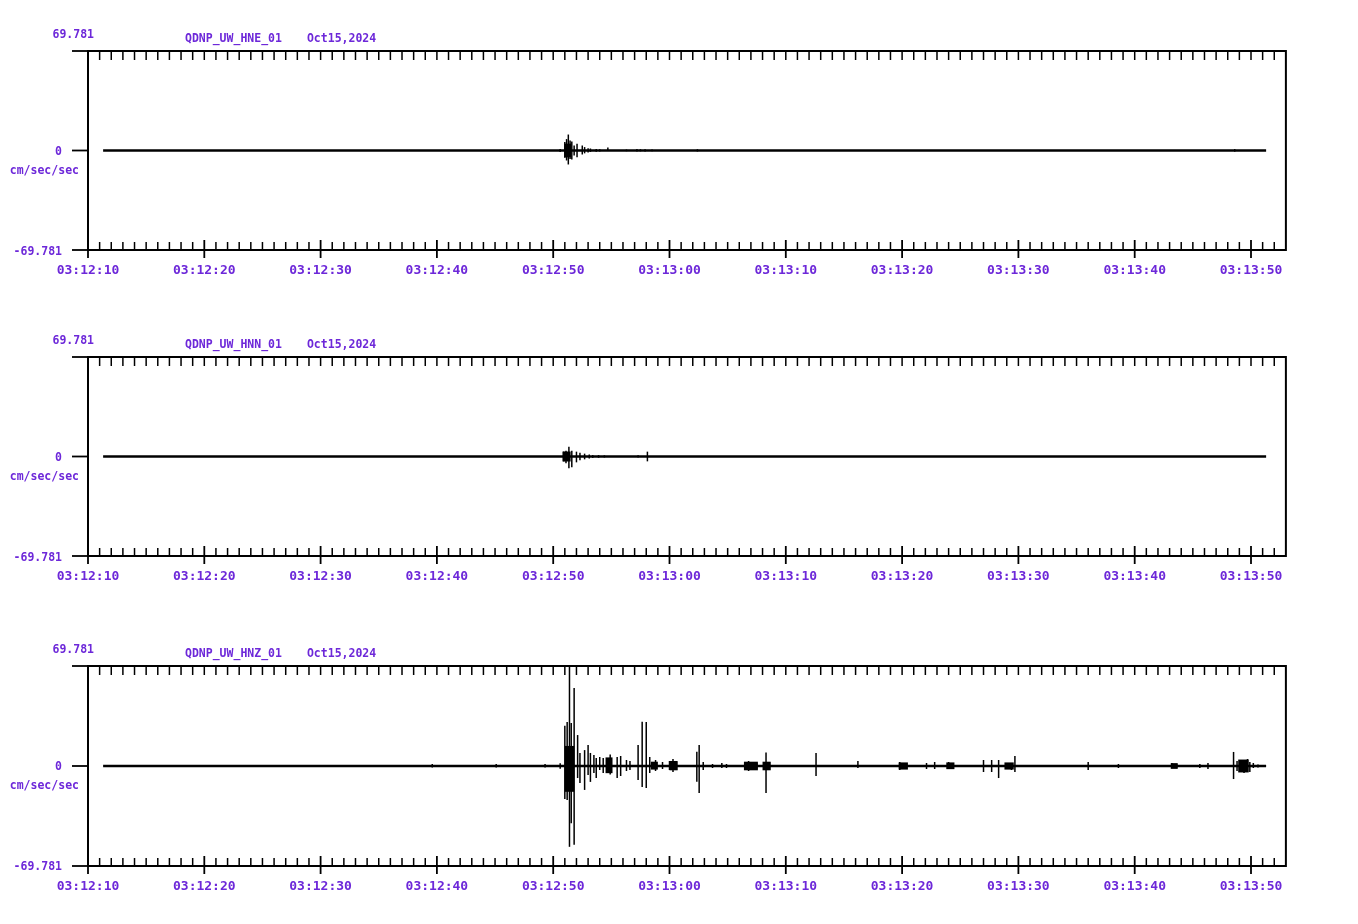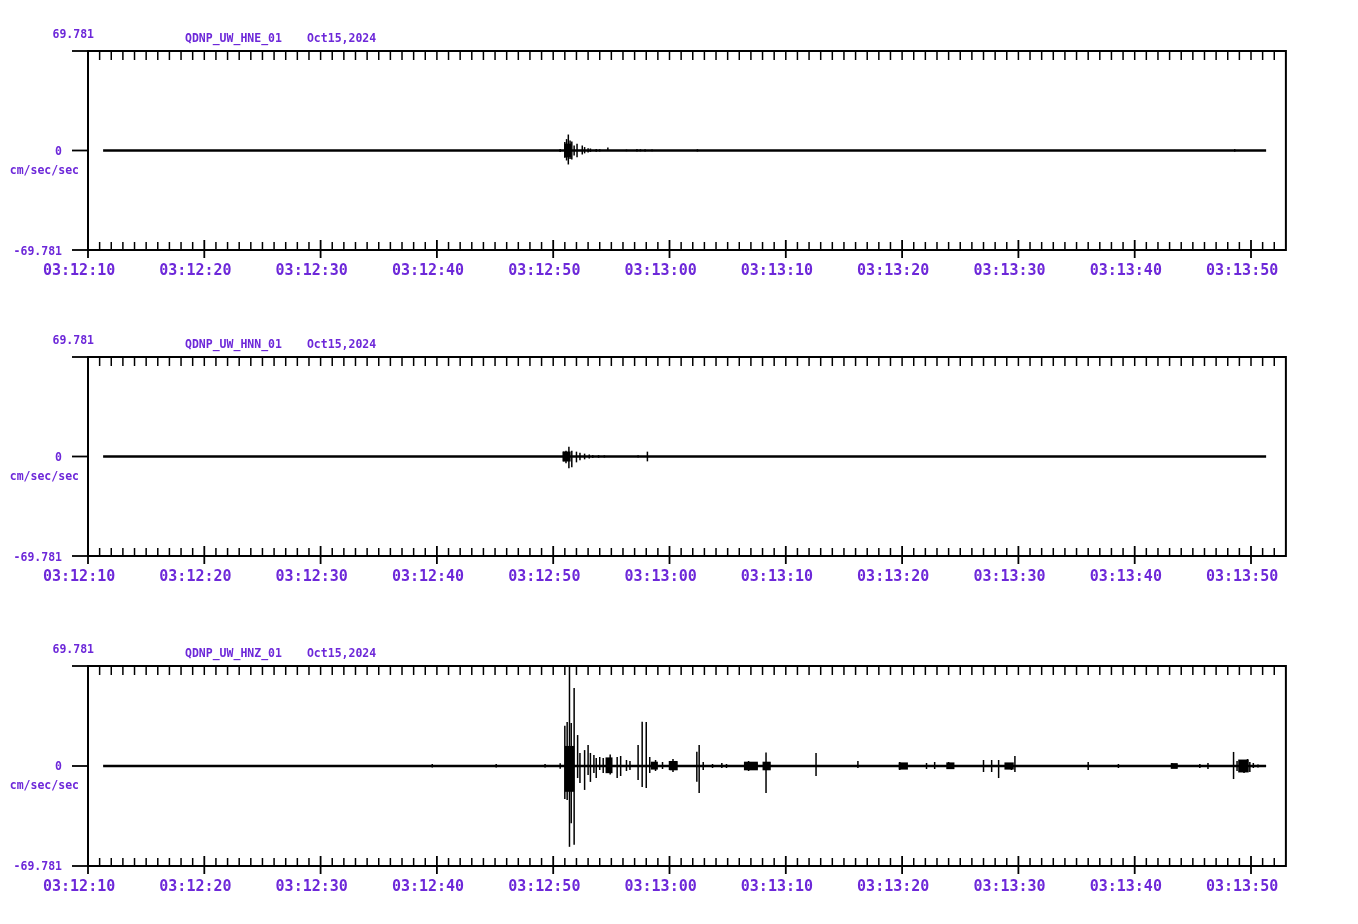--- a/index.html
+++ b/index.html
@@ -19,22 +19,22 @@
   .panel.p2{top:615px;}
   .txt{position:absolute;font-size:11.5px;line-height:14px;white-space:pre;}
   .title{left:185px;top:31px;}
   .title .date{margin-left:25px;}
   .ylab{width:62px;text-align:right;left:0;}
   .ymax{top:27px;padding-left:32px;}
   .unit{top:123px;width:79px;margin-top:40px;}
   .yzero{top:144px;}
   .ymin{top:244px;}
   .xlabels{position:absolute;left:0;top:0;width:1358px;height:306px;}
-  .xlab{position:absolute;width:90px;margin-left:-45px;
-        font-size:15px;line-height:14px;white-space:pre;}
+  .xlab{position:absolute;width:90px;margin-left:-45px;text-align:center;
+        font-size:13px;line-height:14px;white-space:pre;}
 </style>
 </head>
 <body>
 
 <div class="screen">
 
   <svg class="canvas" id="wave-canvas" viewBox="0 0 1358 924" xmlns="http://www.w3.org/2000/svg">
       <g>
         <rect x="88" y="51" width="1197.89" height="199" fill="none" stroke="#000000" stroke-width="2"></rect>
       </g>

